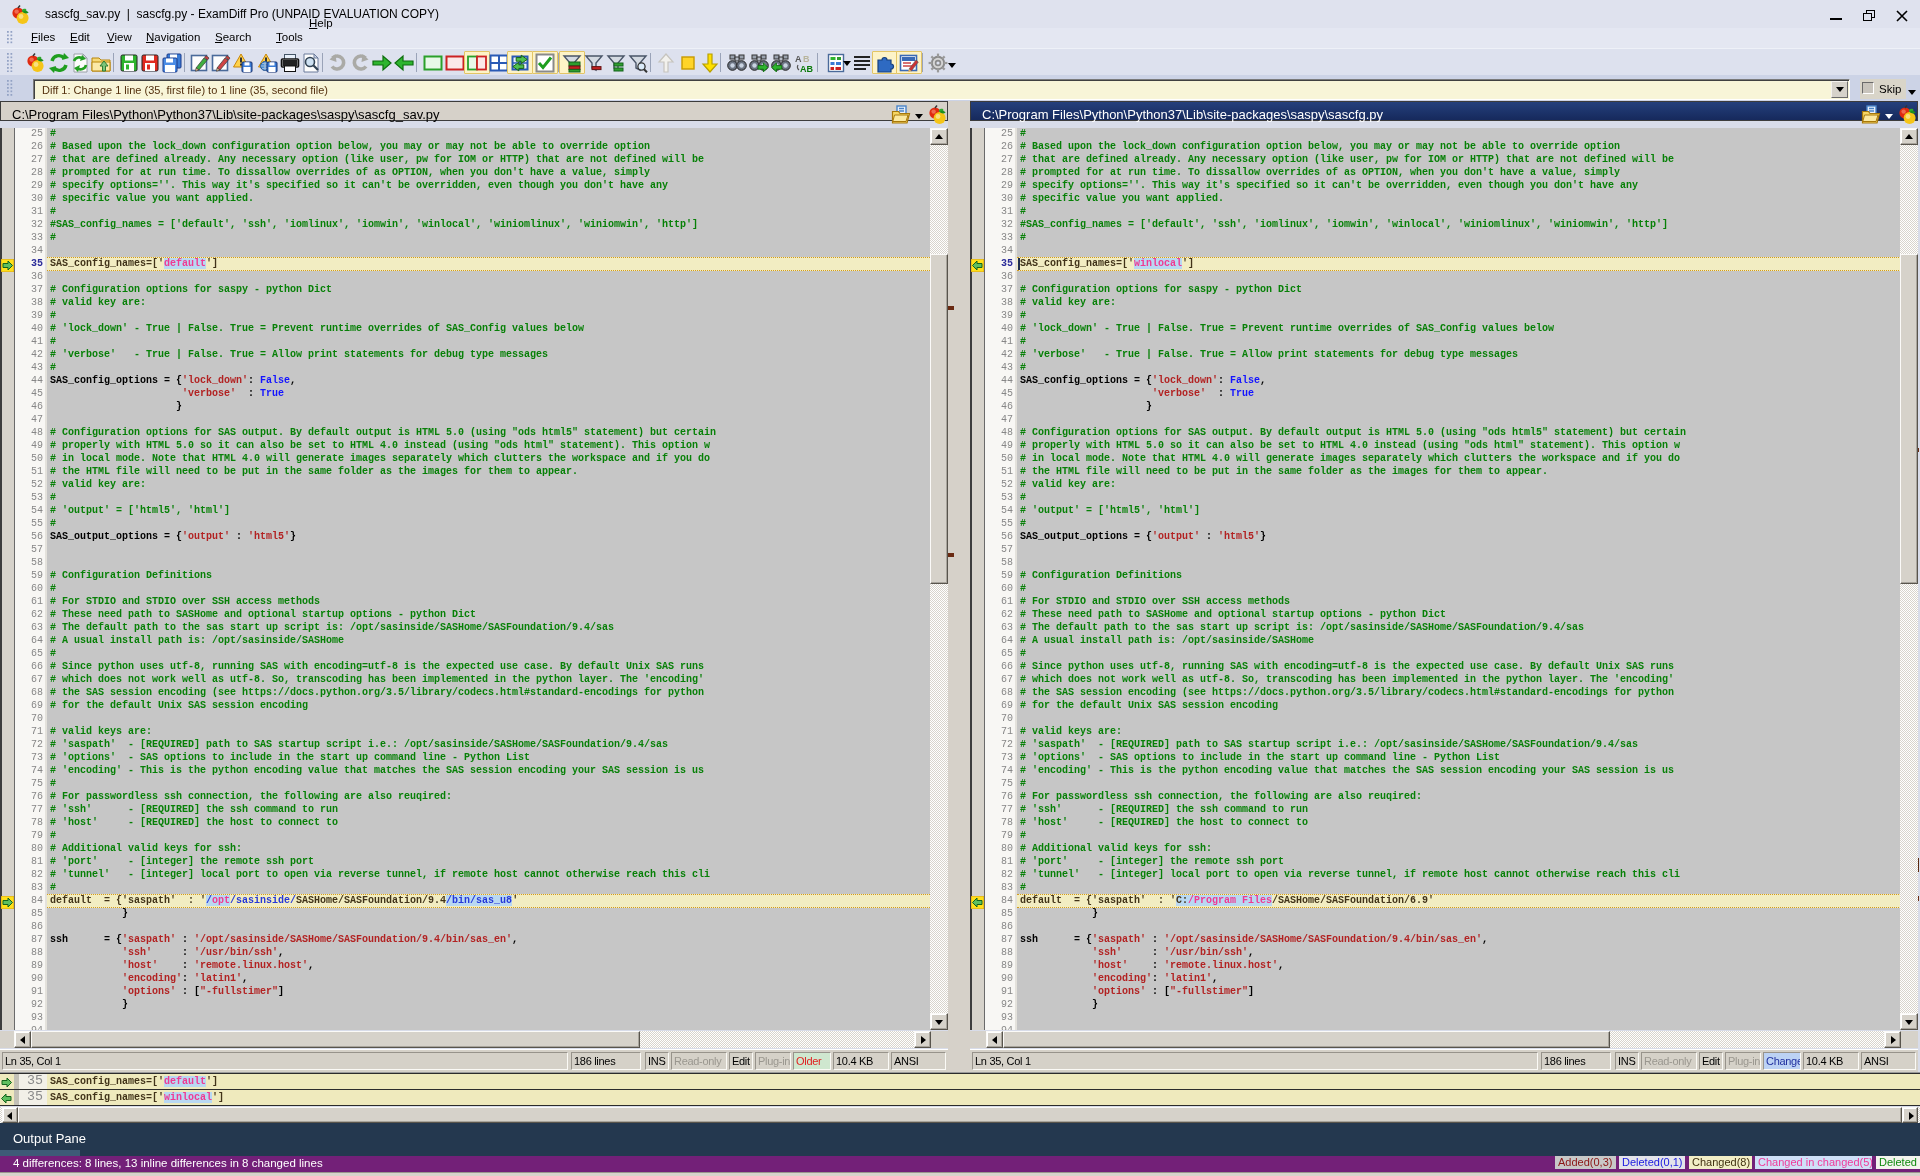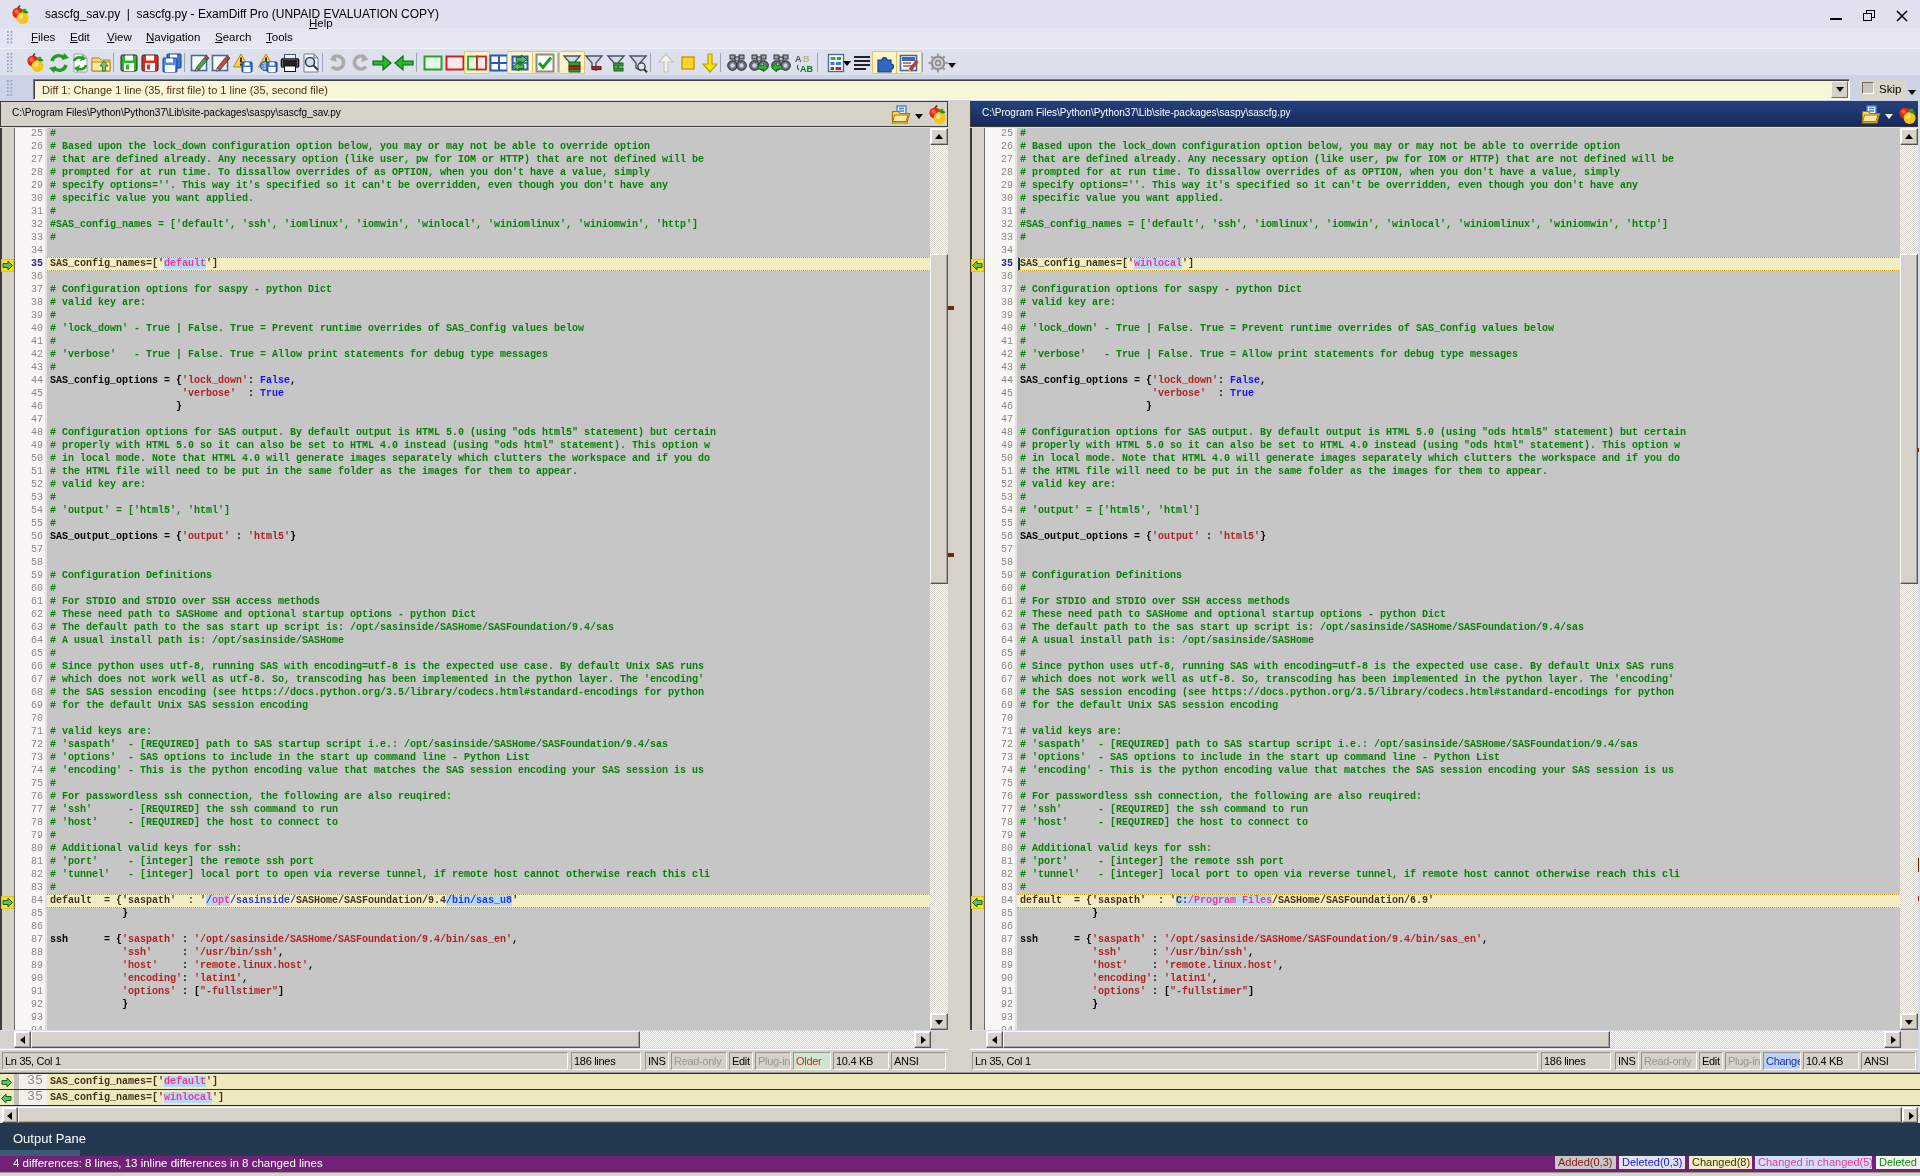--- a/index.html
+++ b/index.html
@@ -20,21 +20,21 @@
 #combo .txt{position:absolute;left:8px;top:4px;font-size:11px;color:#53300e}
 #combo .dd{position:absolute;right:1px;top:1px;width:17px;height:17px;background:#d6d2ca;border:1px solid;border-color:#f4f2ee #6a6a6a #6a6a6a #f4f2ee}
 .tri-d{width:0;height:0;border-left:4px solid transparent;border-right:4px solid transparent;border-top:5px solid #000}
 .tri-u{width:0;height:0;border-left:4px solid transparent;border-right:4px solid transparent;border-bottom:5px solid #000}
 .tri-l{width:0;height:0;border-top:4px solid transparent;border-bottom:4px solid transparent;border-right:5px solid #000}
 .tri-r{width:0;height:0;border-top:4px solid transparent;border-bottom:4px solid transparent;border-left:5px solid #000}
 #skipbox{left:1860px;top:79px;width:46px;height:20px;background:#d9d5c9}
 #skipbox .cb{position:absolute;left:2px;top:3px;width:12px;height:12px;background:#c8c4bc;border:1px solid;border-color:#6a6a6a #fff #fff #6a6a6a}
 #skipbox .lb{position:absolute;left:19px;top:4px;font-size:11.5px}
 
-.phead{height:26px;border:1px solid #3c3c3c;font-size:10px}
+.phead{height:20px;border:1px solid #3c3c3c;font-size:13px}
 pre{font-family:"Liberation Mono",monospace;font-size:10px;font-weight:700;line-height:13px;white-space:pre}
 .nums{color:#878787;text-align:right;font-weight:400}
 .nums .cur{color:#2d2d9a;font-weight:700}
 .c{color:#078007}
 .s{color:#b22222}
 .b{color:#1414ff}
 .ch{color:#413319}
 .ib{color:#ef3a93;background:#b9d8f2}
 .ab{color:#2638d8}
 .bb{background:#b9d8f2}
@@ -77,21 +77,21 @@
 <svg class="abs" style="left:1895px;top:9px" width="14" height="14">
     <path d="M2 2 L12 12 M12 2 L2 12" stroke="#000" stroke-width="1.6"></path>
   </svg>
 <div class="abs" id="menu"></div>
 <div class="abs grip" style="left:7px;top:31px;height:14px"></div>
 <div class="menuitem" style="left:31px;top:31px"><u>F</u>iles</div>
 <div class="menuitem" style="left:70px;top:31px"><u>E</u>dit</div>
 <div class="menuitem" style="left:107px;top:31px"><u>V</u>iew</div>
 <div class="menuitem" style="left:146px;top:31px"><u>N</u>avigation</div>
 <div class="menuitem" style="left:215px;top:31px"><u>S</u>earch</div>
-<div class="menuitem" style="left:266px;top:31px"><u>T</u>ools</div>
+<div class="menuitem" style="left:276px;top:31px"><u>T</u>ools</div>
 <div class="menuitem" style="left:309px;top:17px"><u>H</u>elp</div>
 <div class="abs" id="tool"></div>
 <div class="abs grip" style="left:7px;top:53px;height:19px"></div>
 <div class="ticon" style="left:25px"><svg width="20" height="20" viewBox="0 0 20 20" xmlns="http://www.w3.org/2000/svg">
       <circle cx="8" cy="8" r="5.6" fill="#e02a10"></circle>
       <circle cx="6.6" cy="6.6" r="2.2" fill="#f47a60" opacity="0.8"></circle>
       <path d="M8 3 L10 0.5" stroke="#333" stroke-width="1.4"></path>
       <circle cx="12.6" cy="13" r="6" fill="#f5c518"></circle>
       <circle cx="11" cy="11.5" r="2.4" fill="#fae38c" opacity="0.9"></circle>
       <path d="M12.5 7 C10.5 4.5 14 3 16 4 C17.5 6.5 14 7.5 12.5 7 Z" fill="#2faa2f"></path>
@@ -795,17 +795,17 @@
     <div class="tri-r" style="margin:4px 0 0 6px"></div>
   </div>
 <div class="abs sthumb" style="left:18px;top:1107px;width:1884px;height:16px"></div>
 <div class="abs" id="outpane">
     <div class="abs" style="left:13px;top:8px">Output Pane</div>
   </div>
 <div class="abs" id="outtab"></div>
 <div class="abs" id="pbar">
     <div class="abs" style="left:13px;top:1px">4 differences: 8 lines, 13 inline differences in 8 changed lines</div>
     <div class="badge" style="left:1555px;width:61px;background:#c8c8c8;color:#8b1515">Added(0,3)</div>
-    <div class="badge" style="left:1619px;width:66px;background:#e4e4ea;color:#1a1ae0">Deleted(0,3)</div>
+    <div class="badge" style="left:1619px;width:66px;background:#e4e4ea;color:#1a1ae0">Deleted(0,1)</div>
     <div class="badge" style="left:1689px;width:63px;background:#f2eec6;color:#403010">Changed(8)</div>
     <div class="badge" style="left:1755px;width:117px;background:#cfe0f8;color:#f03a9a">Changed in changed(5)</div>
     <div class="badge" style="left:1876px;width:44px;background:#f4f4ee;color:#0e8a0e">Deleted</div>
   </div>
 <div class="abs" id="botedge"></div>
 </body></html>

